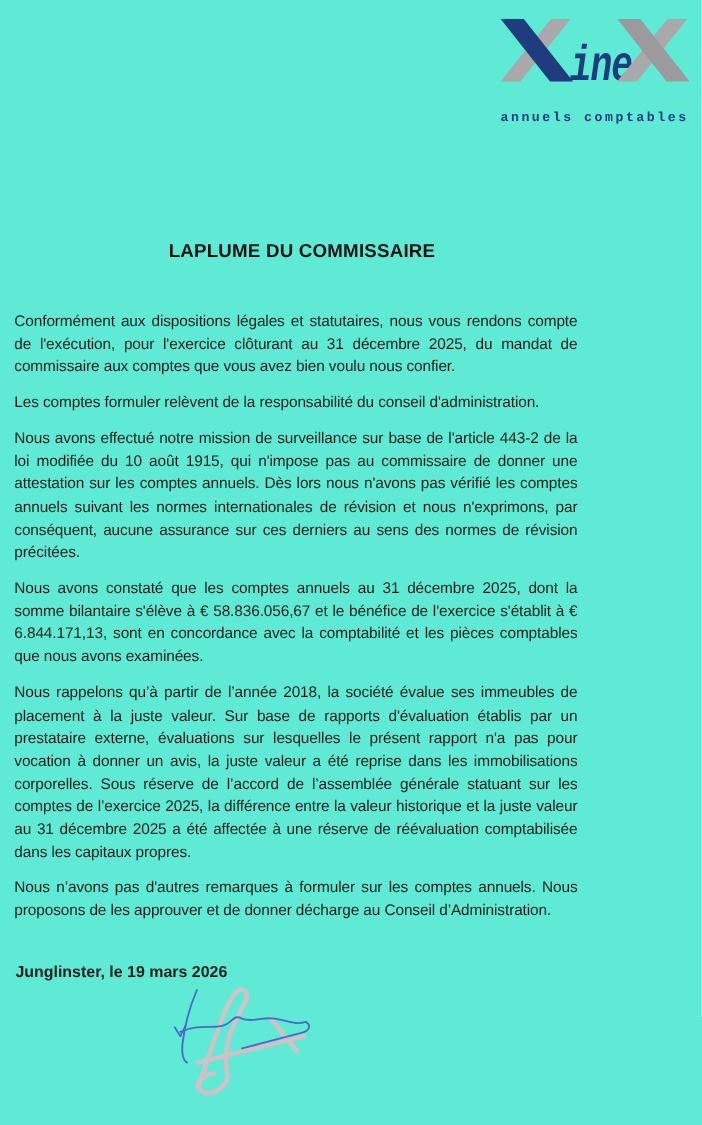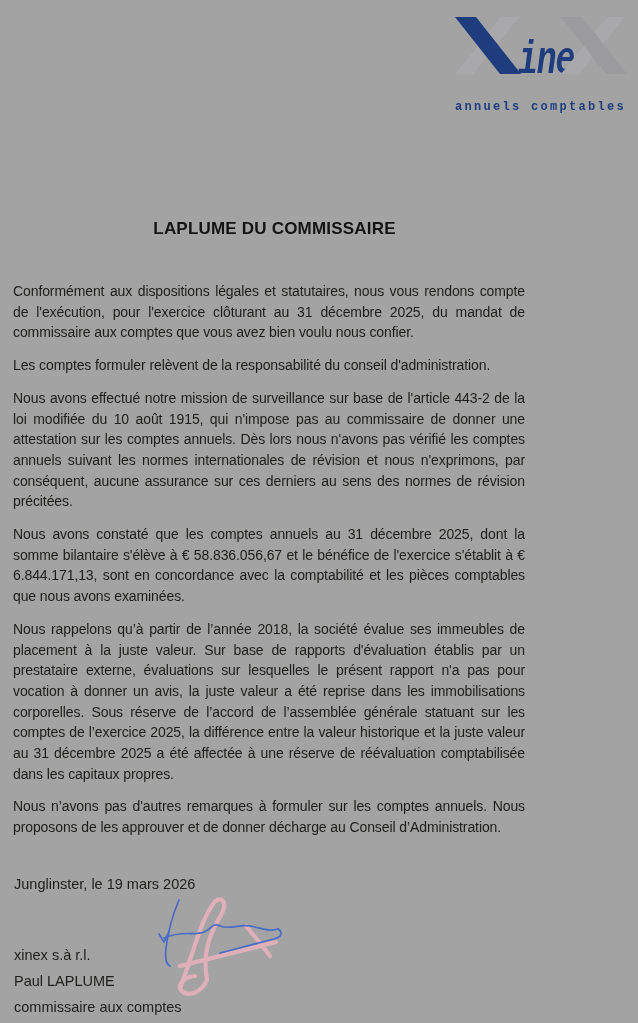--- a/index.html
+++ b/index.html
@@ -1,19 +1,19 @@
 <!DOCTYPE html>
 <html><head>
 <meta charset="utf-8">
 <style>
   html,body { margin:0; padding:0; background:#ffffff; }
   .page {
     position:relative;
     width:638px; height:1023px;
-    background:#a3a3a3;
+    background:#5eead4;
     font-family:"Liberation Sans", sans-serif;
     color:#1e1e1c;
     overflow:hidden;
   }
 
   
   .logo { position:absolute; top:17px; left:455px; width:172px; }
   .logo svg { display:block; }
   .logo-tagline {
     margin-top:5px;
@@ -42,21 +42,21 @@
     position:absolute; top:281px; left:13px; width:523px;
     font-size:14px; line-height:20.7px;
     letter-spacing:-0.1px;
     text-align:justify;
     color:#1d1d1b;
   }
   .body-text p { margin:0 11px 12px 0; }
   .body-text p:nth-child(3) { margin-top:12px; }
 
   
-  .dateline { position:absolute; top:876px; left:14px; font-size:14.5px; }
+  .dateline { position:absolute; top:876px; left:14px; font-size:14.5px;font-weight:bold; }
   .signatory { position:absolute; top:942px; left:14px; font-size:14.5px; line-height:26px; }
 
   .signature-svg { position:absolute; top:892px; left:150px; }
 </style>
 </head>
 <body>
 
 <div class="page">
 
   <div class="logo">
@@ -97,19 +97,14 @@
     </g>
 
     <g fill="none" stroke-width="1.7" stroke-linecap="round" stroke-linejoin="round">
       <path d="M 29 8 C 23 22, 18 40, 16 56 C 15 64, 16 72, 20 74" stroke="#4a6cc9"></path>
       <path d="M 9 42 L 14 50 L 19 40" stroke="#4a6cc9"></path>
       <path d="M 14 46 C 32 38, 44 44, 54 40 C 62 37, 62 30, 70 34 C 80 38, 88 32, 100 34 C 112 36, 118 40, 128 37" stroke="#4a6cc9"></path>
       <path d="M 128 37 C 133 40, 132 45, 124 47 L 70 61" stroke="#4a6cc9"></path>
     </g>
   </svg>
 
-  <div class="signatory">
-    <div>xinex s.à r.l.</div>
-    <div>Paul LAPLUME</div>
-    <div>commissaire aux comptes</div>
-  </div>
 
 </div>
 
 </body></html>

